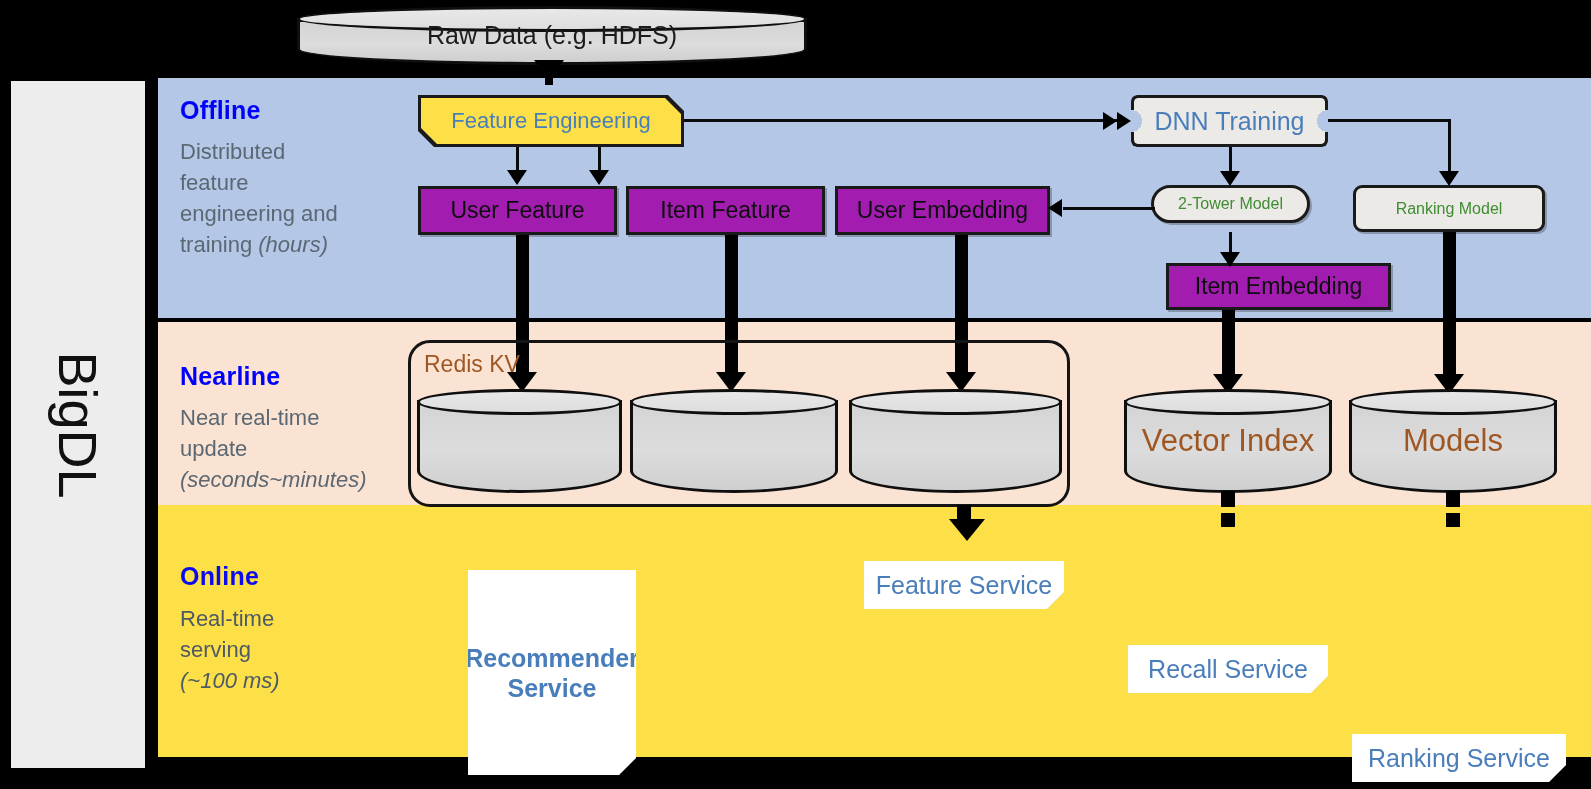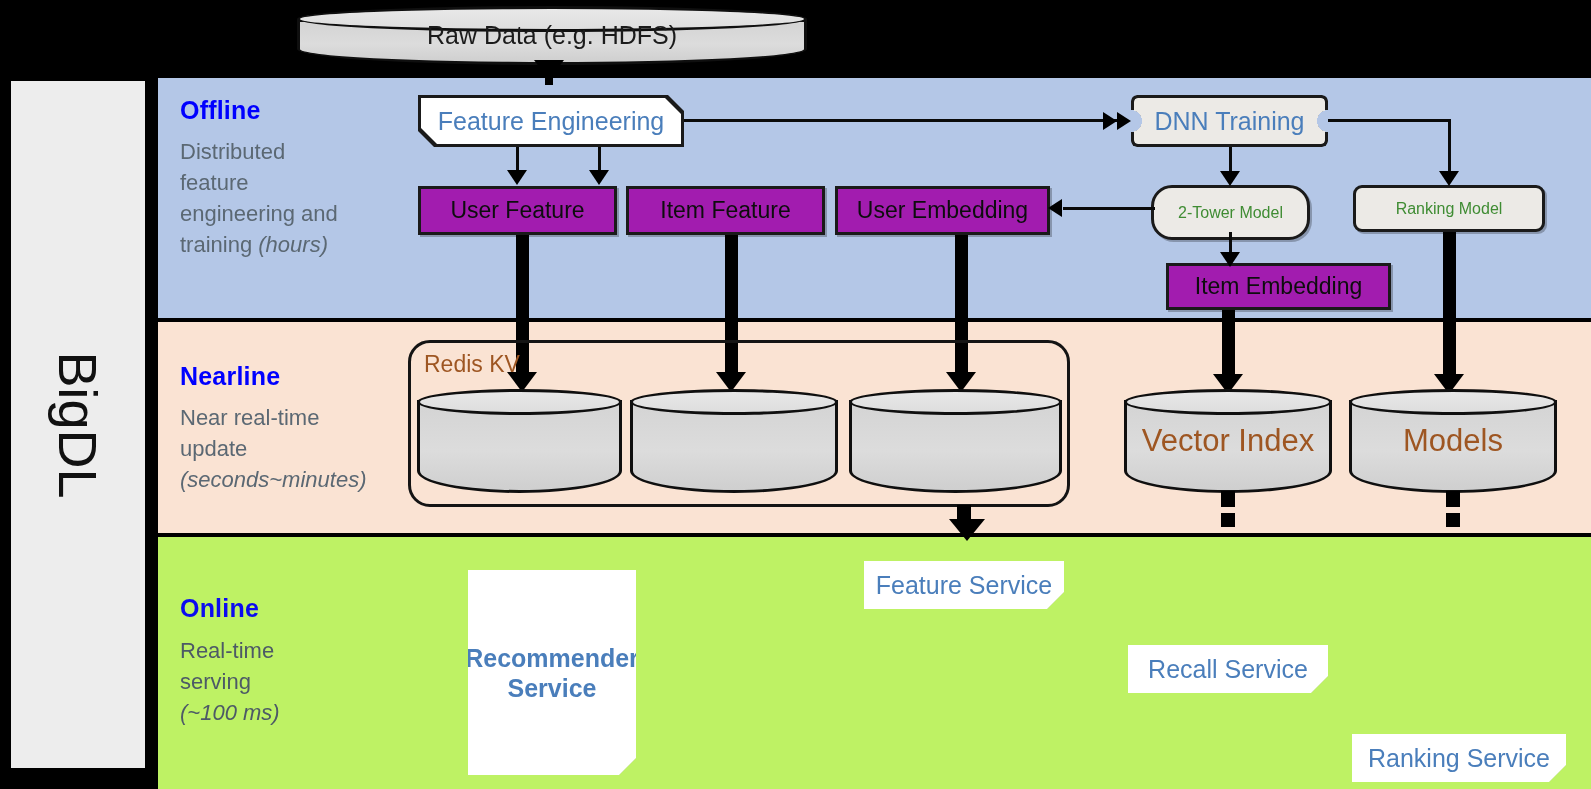--- a/index.html
+++ b/index.html
@@ -3,41 +3,41 @@
 <meta charset="utf-8">
 <style>
   html,body{margin:0;padding:0;background:#000;}
   body{font-family:"Liberation Sans","DejaVu Sans",sans-serif;}
   #stage{position:relative;width:1591px;height:789px;background:#000;overflow:hidden;}
 
   
   .band{position:absolute;left:158px;right:0;}
   #band-offline{top:78px;height:240px;background:#b4c7e7;}
   #band-nearline{top:322px;height:211px;background:#fae3d3;}
-  #band-online{top:537px;height:252px;background:#bef264;}
+  #band-online{top:505px;height:252px;background:#fde047;}
 
   .band-title{position:absolute;color:#0000ff;font-size:25px;font-weight:600;letter-spacing:.2px;white-space:nowrap;}
   .band-desc{position:absolute;color:#5b6873;font-size:22px;line-height:31px;width:215px;}
   .band-desc .it{font-style:italic;}
   #band-online .band-title{color:#0b0bf0;}
   #band-online .band-desc{color:#4d5a66;}
 
   
   #bigdl{position:absolute;left:8px;top:78px;width:140px;height:693px;background:#ededed;border:3px solid #000;box-sizing:border-box;}
   #bigdl span{position:absolute;left:50%;top:50%;transform:translate(-50%,-50%) rotate(90deg);
     font-size:54px;color:#111;white-space:nowrap;font-family:"Liberation Sans","DejaVu Sans",sans-serif;}
 
   
   .node{position:absolute;box-sizing:border-box;display:flex;align-items:center;justify-content:center;text-align:center;}
 
   .grayboxbox{background:#a21caf;border:3px solid #1a1a1a;color:#0d0d0d;font-size:23px;
     box-shadow:2px 2px 0 rgba(0,0,0,.25);}
 
   
-  .card-shape{background:#ffffff;border:none;color:#4a7ebb;font-size:25px;
+  .card-shape{background:#fde047;border:none;color:#4a7ebb;font-size:22px;
     -webkit-clip-path:polygon(0 0, calc(100% - 16px) 0, 100% 16px, 100% 100%, 16px 100%, 0 calc(100% - 16px));
     clip-path:polygon(0 0, calc(100% - 16px) 0, 100% 16px, 100% 100%, 16px 100%, 0 calc(100% - 16px));}
   .card-wrap{position:absolute;background:#1a1a1a;
     -webkit-clip-path:polygon(0 0, calc(100% - 16px) 0, 100% 16px, 100% 100%, 16px 100%, 0 calc(100% - 16px));
     clip-path:polygon(0 0, calc(100% - 16px) 0, 100% 16px, 100% 100%, 16px 100%, 0 calc(100% - 16px));}
   .card-wrap .card-shape{position:absolute;left:3px;top:3px;right:3px;bottom:3px;display:flex;align-items:center;justify-content:center;}
 
   
   .brk-wrap{position:absolute;background:#1a1a1a;border-radius:6px;
     -webkit-mask-image:radial-gradient(circle 11px at 0 50%, transparent 99%, #000 100%),radial-gradient(circle 11px at 100% 50%, transparent 99%, #000 100%);
@@ -154,21 +154,21 @@
   <div class="node grayboxbox" style="left:418px;top:186px;width:199px;height:49px;">
     <span>User Feature</span>
   </div>
   <div class="node grayboxbox" style="left:626px;top:186px;width:199px;height:49px;">
     <span>Item Feature</span>
   </div>
   <div class="node grayboxbox" style="left:835px;top:186px;width:215px;height:49px;">
     <span>User Embedding</span>
   </div>
 
-  <div class="node rrect green-t" style="left:1151px;top:185px;width:159px;height:55px;color:#3f8c33;border-radius:21px;">
+  <div class="node rrect green-t" style="left:1151px;top:185px;width:159px;height:38px;color:#3f8c33;border-radius:21px;">
     <span>2-Tower Model</span>
   </div>
 
   <div class="node rrect green-t" style="left:1353px;top:185px;width:192px;height:47px;color:#3f8c33;">
     <span>Ranking Model</span>
   </div>
 
   <div class="node grayboxbox" style="left:1166px;top:263px;width:225px;height:47px;">
     <span>Item Embedding</span>
   </div>

